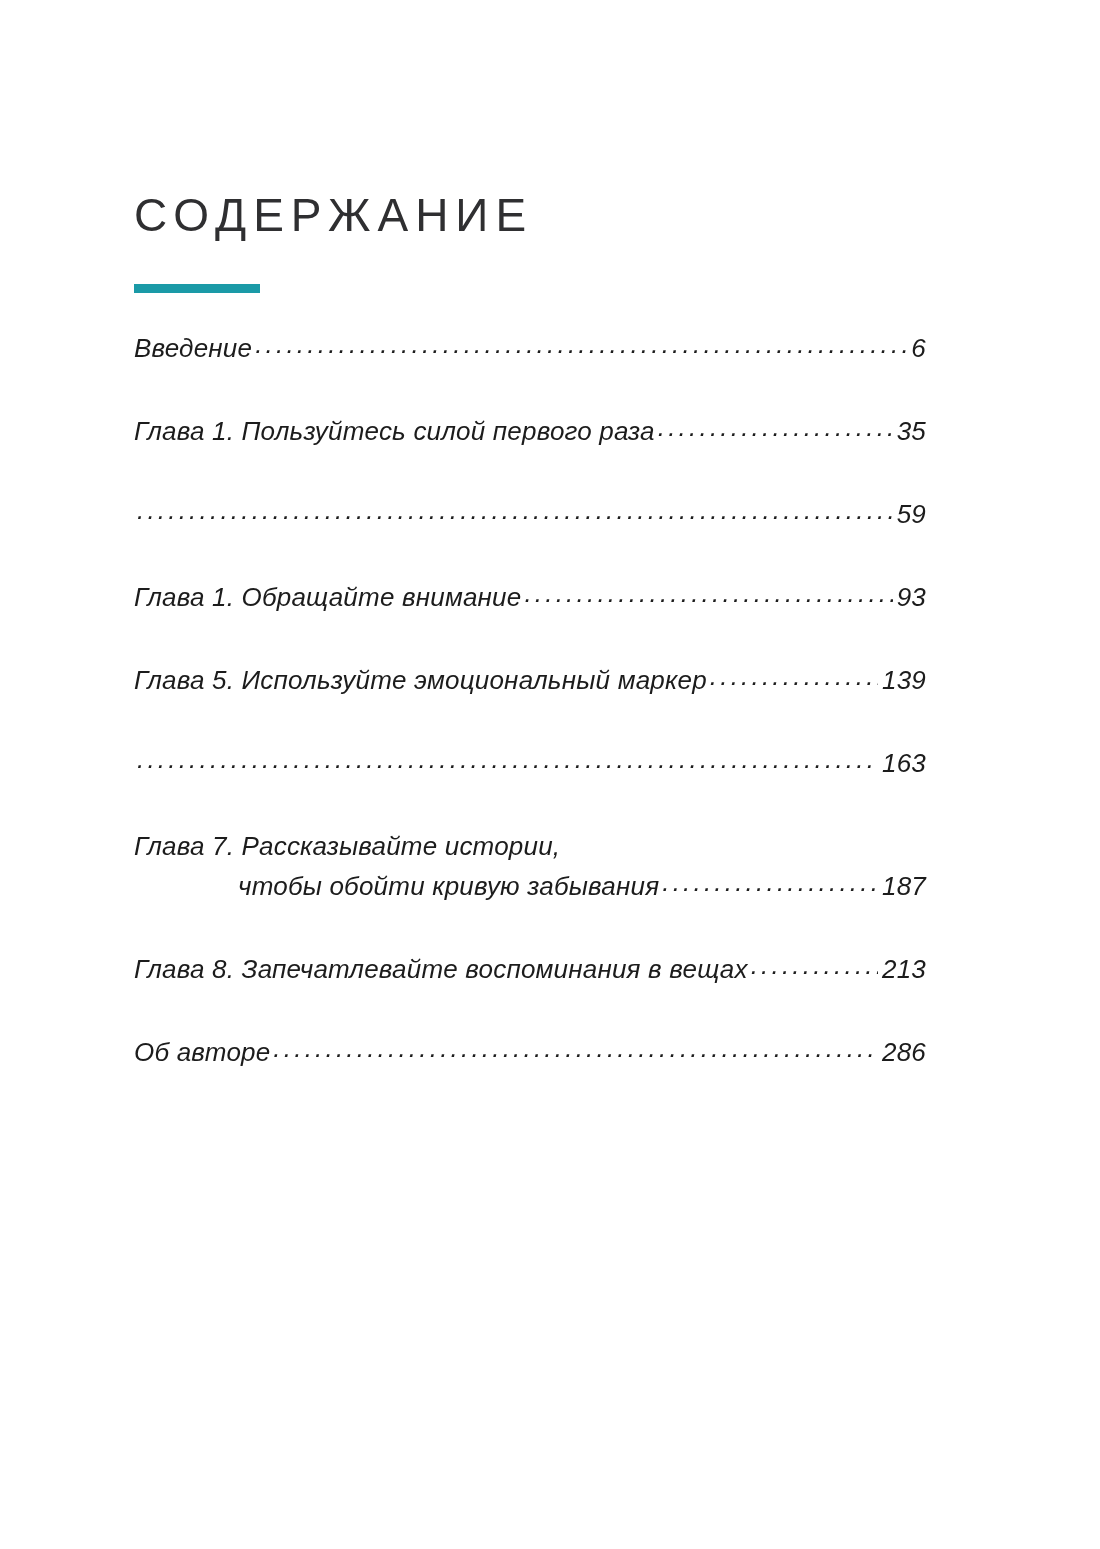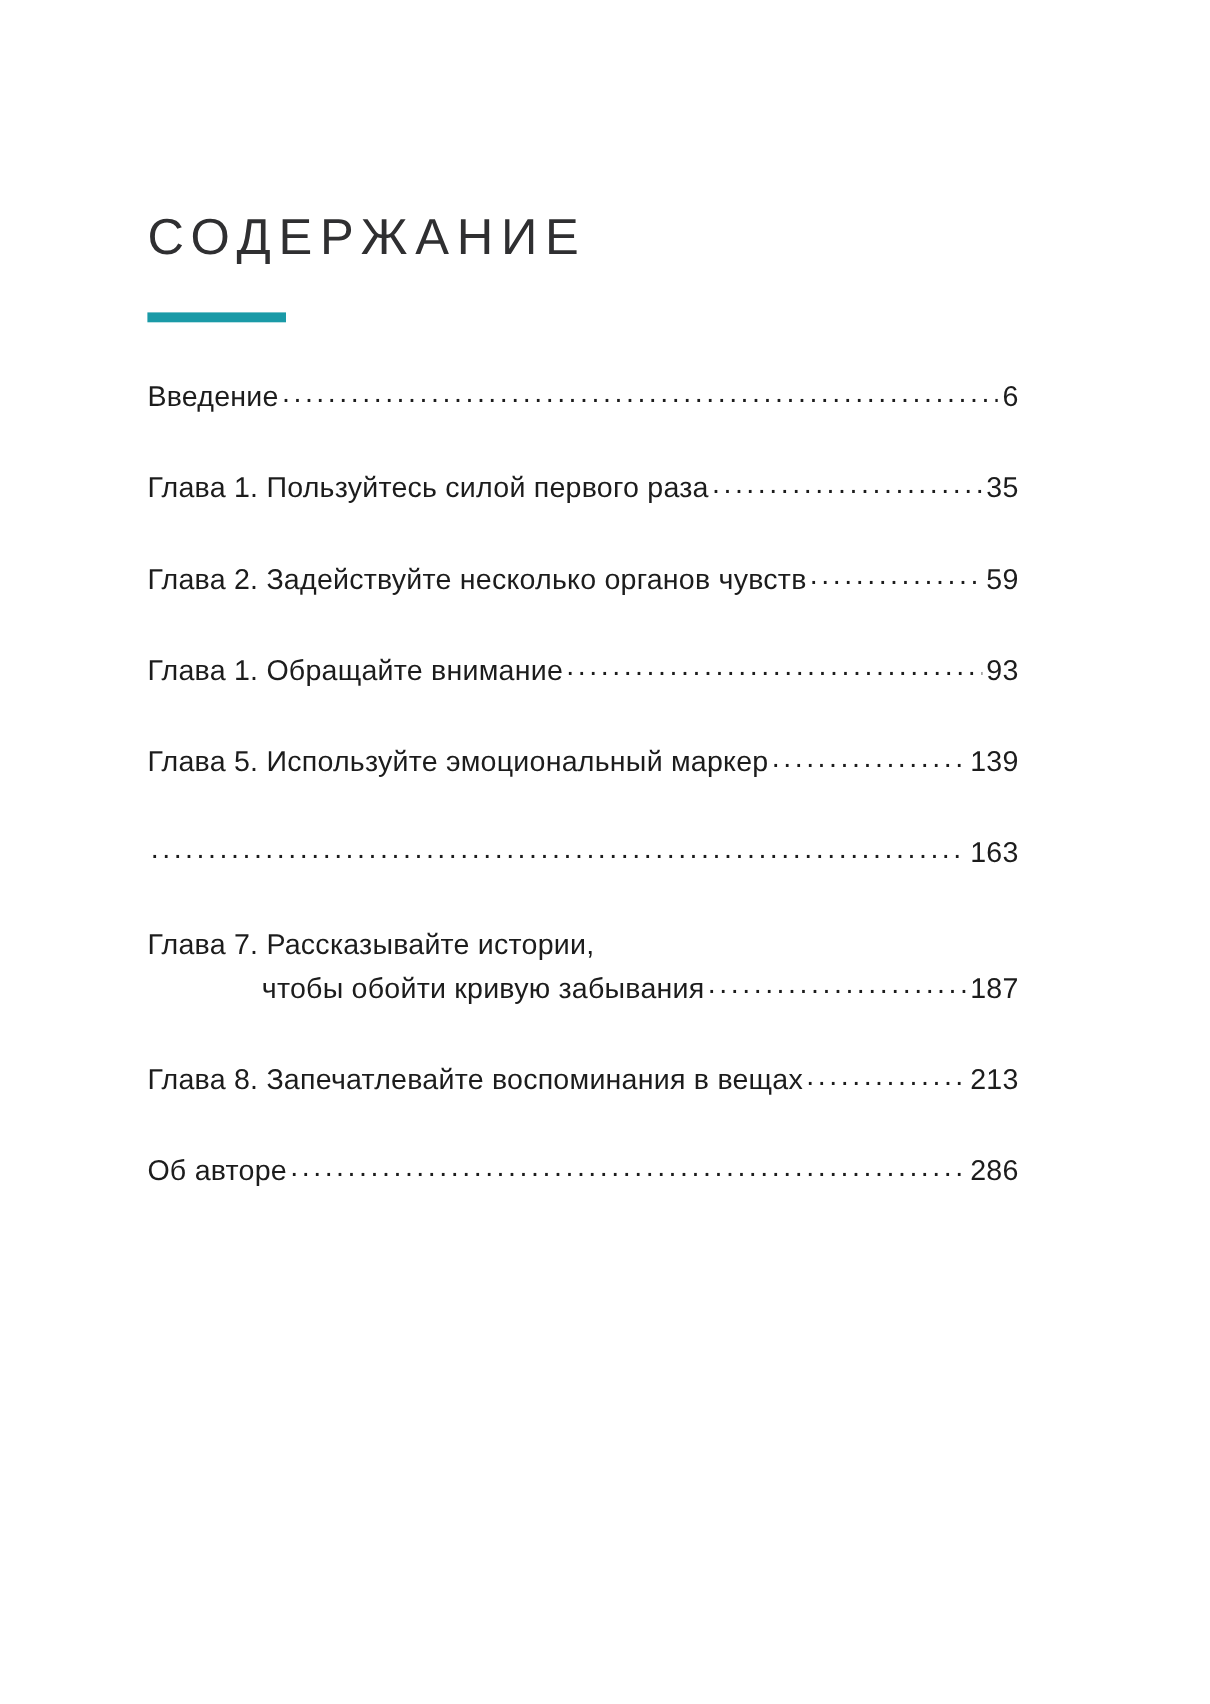--- a/index.html
+++ b/index.html
@@ -52,25 +52,26 @@
     top: 284px;
     width: 126px;
     height: 9px;
     background: #1a9aa7;
   }
 
   
   .toc-list {
     position: absolute;
     left: 0;
-    top: 340px;
+    top: 328px;
     width: 792px;
     list-style: none;
     margin: 0;
     padding: 0;
+    font-style: italic;
   }
 
   .toc-entry {
     position: relative;
     margin: 0 0 43px 0;
     padding: 0;
   }
 
   .toc-entry:last-child {
     margin-bottom: 0;
@@ -146,21 +147,20 @@
         </li>
         <li class="toc-entry">
           <div class="toc-row">
             <span class="toc-label">Глава 1. Пользуйтесь силой первого раза</span>
             <span class="toc-leader"></span>
             <span class="toc-page">35</span>
           </div>
         </li>
         <li class="toc-entry">
           <div class="toc-row">
-            <span class="toc-label">Глава 2. Задействуйте несколько органов чувств</span>
             <span class="toc-leader"></span>
             <span class="toc-page">59</span>
           </div>
         </li>
         <li class="toc-entry">
           <div class="toc-row">
             <span class="toc-label">Глава 1. Обращайте внимание</span>
             <span class="toc-leader"></span>
             <span class="toc-page">93</span>
           </div>

